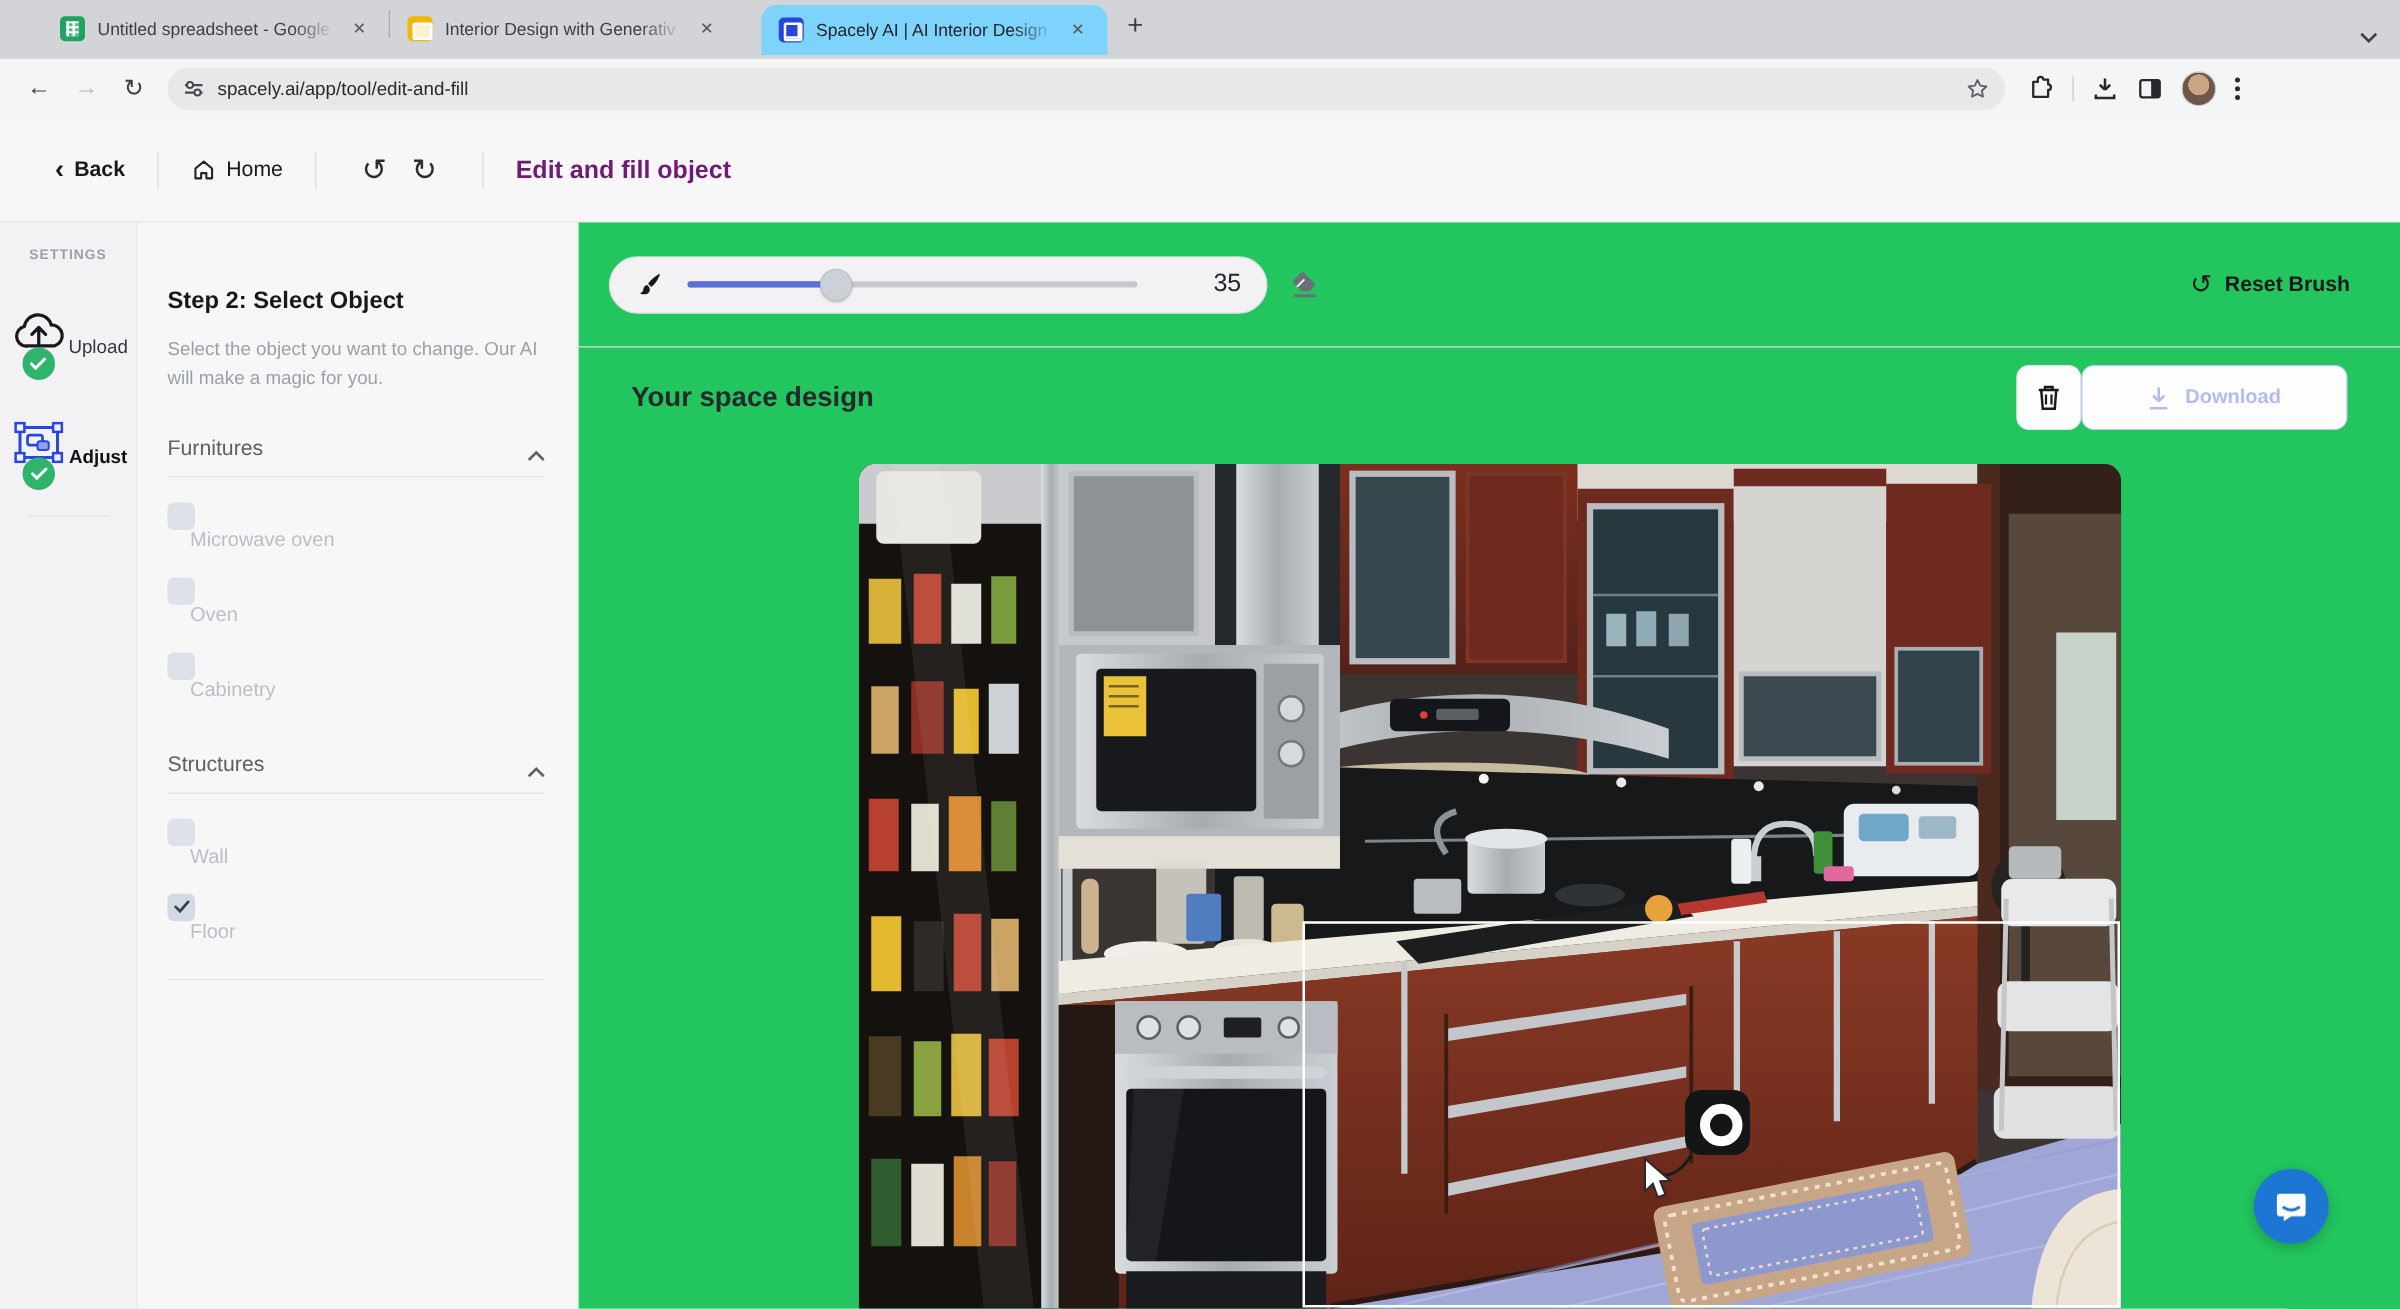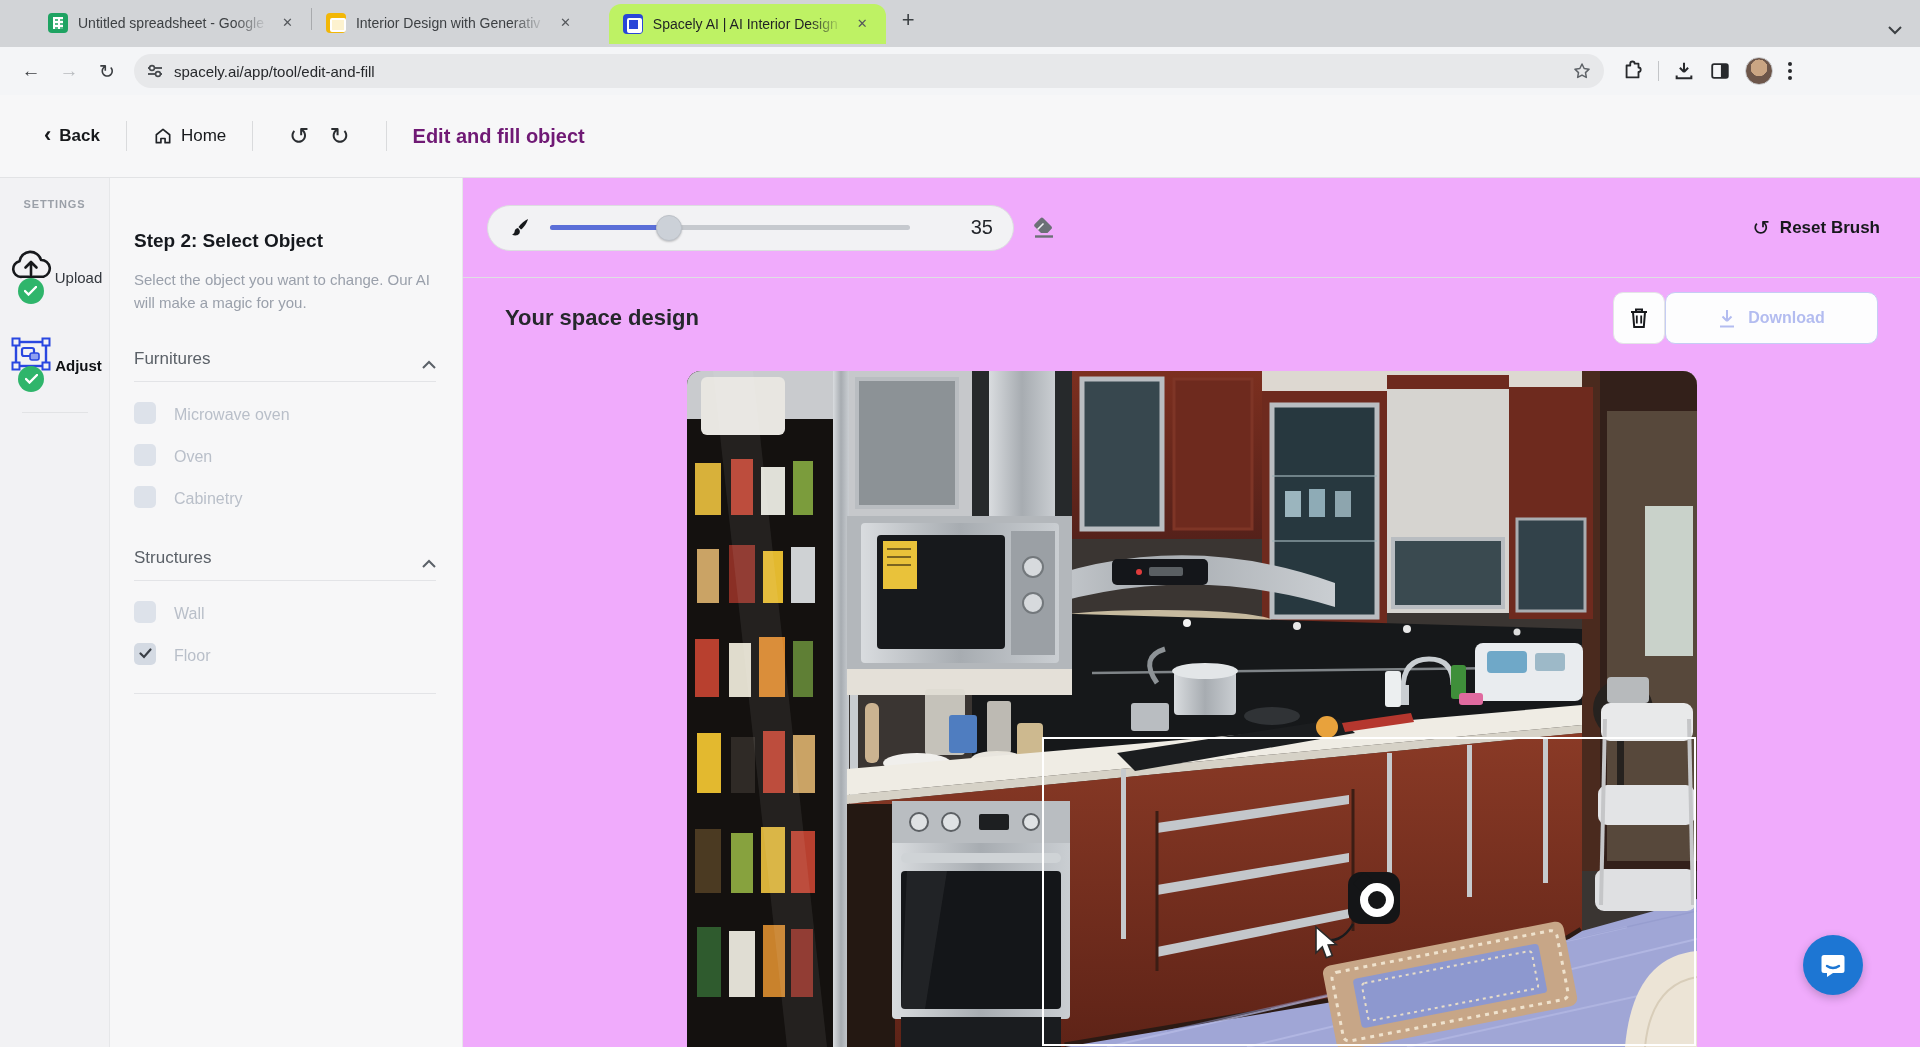--- a/index.html
+++ b/index.html
@@ -7,21 +7,21 @@
     font-family:"Liberation Sans","DejaVu Sans",sans-serif; background:#ebecee; }
 
   
   .tabstrip { height:47px; background:#d2d4d7; display:flex; align-items:center; position:relative; }
   .tab { height:40px; display:flex; align-items:center; gap:10px; padding:0 14px;
     font-size:14px; color:#3d4043; position:relative; }
   .tab .title { width:190px; white-space:nowrap; overflow:hidden;
     -webkit-mask-image:linear-gradient(90deg,#000 82%,transparent); mask-image:linear-gradient(90deg,#000 82%,transparent); }
   .tab.inactive { margin-bottom:2px; }
   .tab-sep { width:1px; height:22px; background:#a8aaad; margin-bottom:10px; }
-  .tab.active { background:#bef264; border-radius:12px 12px 0 0; height:40px; color:#1f2124; }
+  .tab.active { background:#7dd3fc; border-radius:12px 12px 0 0; height:40px; color:#1f2124; }
   .favicon { width:20px; height:20px; border-radius:4px; position:relative; flex:none; }
   .fav-sheets { background:#1ea362; }
   .fav-sheets::after { content:""; position:absolute; left:5px; top:4px; width:10px; height:12px;
     background:linear-gradient(#fff 2px,transparent 2px) 0 0/10px 4px, linear-gradient(90deg,#fff 2px,transparent 2px) 0 0/5px 12px;
     background-color:rgba(255,255,255,.25); }
   .fav-slides { background:#f2b707; }
   .fav-slides::after { content:""; position:absolute; left:4px; top:5px; width:12px; height:10px;
     border:2px solid #fff; border-radius:2px; background:#fdf2cf; }
   .fav-spacely { background:#2946d8; }
   .fav-spacely::after { content:""; position:absolute; left:4px; top:4px; width:11px; height:11px;
@@ -72,28 +72,28 @@
   .rail-step.active .rail-step-label { font-weight:700; color:#0f1114; }
   .rail-divider { width:66px; height:1px; background:#e2e3e5; margin-top:36px; }
 
   .panel { width:353px; background:#f7f7f8; border-right:1px solid #e6e7e9; flex:none;
     padding:52px 26px 0 24px; }
   .panel-title { font-size:19px; font-weight:700; color:#15181d; }
   .panel-desc { margin-top:16px; font-size:15px; line-height:1.55; color:#9aa0ab; }
   .group-head { margin-top:34px; padding-bottom:12px; border-bottom:1px solid #e3e4e7;
     display:flex; align-items:flex-end; justify-content:space-between; cursor:pointer; }
   .group-name { font-size:17px; color:#5b6168; }
-  .chk-row { margin-top:20px; display:flex; align-items:flex-end; cursor:pointer; }
+  .chk-row { margin-top:20px; display:flex; align-items:flex-start; cursor:pointer;flex-direction:column; }
   .chk-box { width:22px; height:22px; border-radius:5px; background:#dde2ea; flex:none;
     display:flex; align-items:center; justify-content:center; }
   .chk-box.checked { background:#d4dae3; }
   .chk-label { margin-left:18px; font-size:16px; color:#b9bfc9; }
   .panel-divider { margin-top:28px; height:1px; background:#e3e4e7; }
 
-  .main { flex:1; background:#f0abfc; position:relative; display:flex; flex-direction:column; }
+  .main { flex:1; background:#22c55e; position:relative; display:flex; flex-direction:column; }
   .brush-row { height:100px; border-bottom:1px solid #dedfe2; display:flex; align-items:center;
     padding:0 40px 0 24px; flex:none; }
   .brush-pill { width:527px; height:46px; border-radius:23px; background:#f2f2f4;
     border:1px solid #dcdde0; display:flex; align-items:center; padding:0 20px; }
   .slider { width:360px; height:5px; border-radius:3px; background:#c6c9ce; position:relative; margin-left:18px; cursor:pointer; }
   .slider-fill { position:absolute; left:0; top:0; height:5px; width:33%; border-radius:3px; background:#5b6fd8; }
   .slider-thumb { position:absolute; left:33%; top:50%; transform:translate(-50%,-50%);
     width:26px; height:26px; border-radius:50%; background:#ccd1d8; border:1px solid #bcc1c8;
     box-shadow:0 1px 2px rgba(0,0,0,.2); }
   .brush-value { margin-left:auto; font-size:20px; color:#23262b; }

